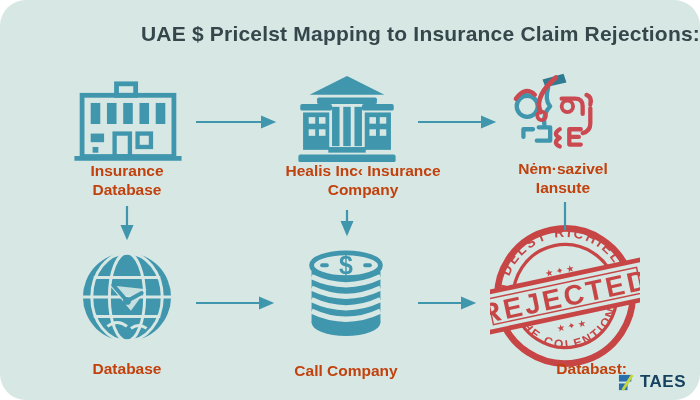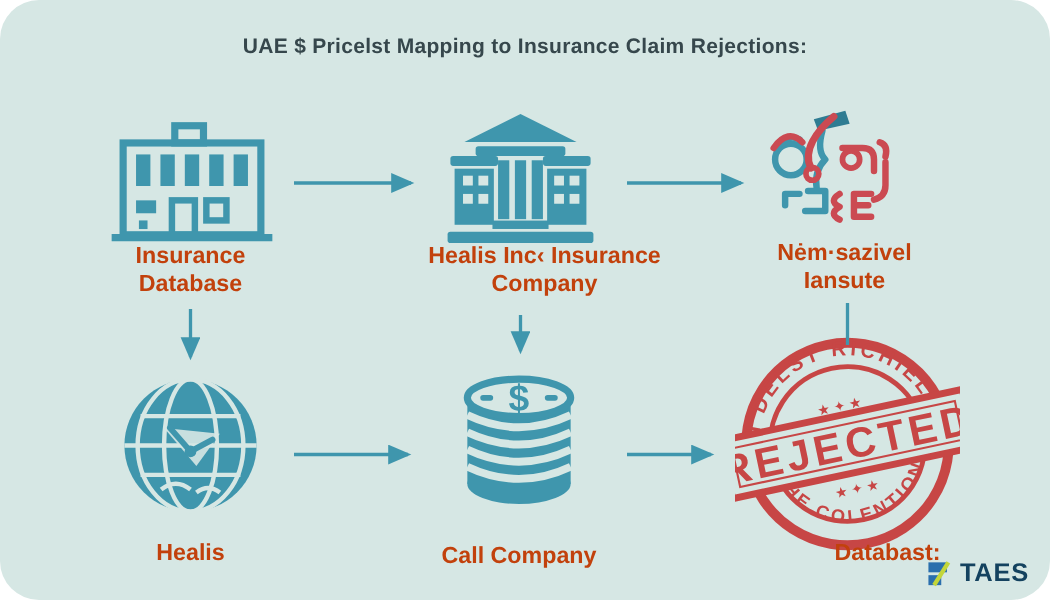--- a/index.html
+++ b/index.html
@@ -1,17 +1,17 @@
 <!DOCTYPE html>
 <html><head>
 <meta charset="utf-8">
 <style>
   html,body{margin:0;padding:0;background:#ffffff;font-family:"Liberation Sans",sans-serif;}
   .card{position:relative;width:700px;height:400px;background:#d6e7e4;border-radius:26px;overflow:hidden;}
-  .title{position:absolute;top:22px;left:0;right:0;text-align:center;font-size:14px;font-weight:bold;color:#36474c;letter-spacing:.2px;}
+  .title{position:absolute;top:22px;left:0;right:0;text-align:right;font-size:21px;font-weight:bold;color:#36474c;letter-spacing:.2px;}
   .icon{position:absolute;}
   .label{position:absolute;text-align:center;font-weight:bold;font-size:15.5px;line-height:1.22;color:#c2410c;}
   .arrows{position:absolute;left:0;top:0;pointer-events:none;}
   .logo{position:absolute;right:14px;bottom:8px;display:flex;align-items:center;gap:3px;}
   .logo-text{font-weight:800;font-size:17px;color:#14425f;letter-spacing:.5px;}
   svg{display:block;}
 </style>
 </head>
 <body>
 
@@ -135,21 +135,21 @@
         <rect x="-8" y="59" width="176" height="42" fill="#d6e7e4" stroke="#c63a3a" stroke-width="5"></rect>
         <rect x="-1" y="66" width="162" height="28" fill="none" stroke="#c63a3a" stroke-width="1.5"></rect>
         <text x="80" y="91" text-anchor="middle" font-size="30" font-weight="900" letter-spacing="3" fill="#c63a3a">REJECTED</text>
       </g>
     </svg>
   </div>
 
   <div class="label" style="left:62px;top:162px;width:130px;">Insurance Database</div>
   <div class="label" style="left:275px;top:162px;width:176px;text-align:center;">Healis Inc‹ Insurance Company</div>
   <div class="label" style="left:500px;top:160px;width:126px;">Nėm·sazivel Iansute</div>
-  <div class="label" style="left:66px;top:360px;width:122px;">Healis</div>
+  <div class="label" style="left:66px;top:360px;width:122px;">Database</div>
   <div class="label" style="left:266px;top:362px;width:160px;">Call Company</div>
   <div class="label" style="left:503px;top:360px;width:124px;text-align:right;">Databast:</div>
 
   <svg class="arrows" width="700" height="400">
     <defs>
       <marker id="ah" markerWidth="8" markerHeight="8" refX="6" refY="3" orient="auto">
         <path d="M0,0 L7,3 L0,6 z" fill="#3f96ad"></path>
       </marker>
     </defs>
     <g stroke="#3f96ad" stroke-width="2.2">

